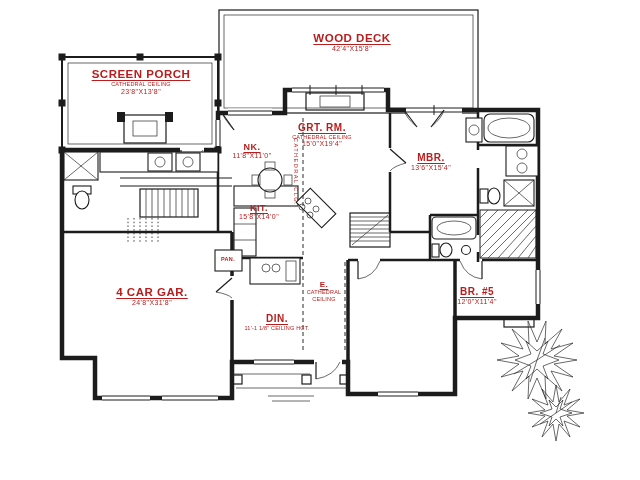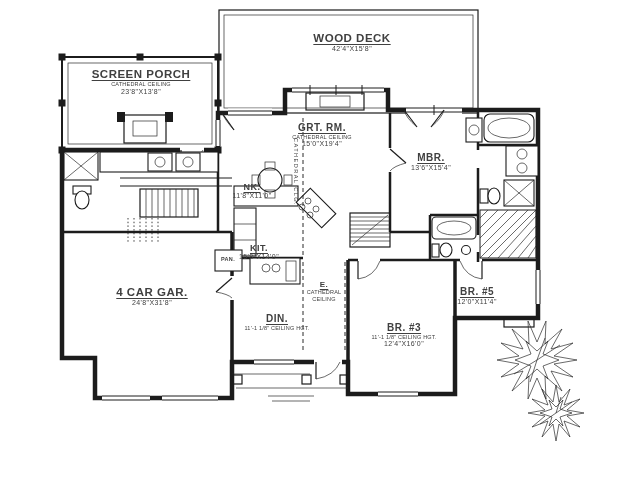--- a/index.html
+++ b/index.html
@@ -1,33 +1,33 @@
 <!DOCTYPE html>
 <html><head>
 <meta charset="utf-8">
 <style>
   html,body{margin:0;padding:0;background:#fff;}
   .stage{position:relative;width:640px;height:480px;background:#ffffff;overflow:hidden;
-         font-family:"Liberation Sans",sans-serif;color:#404040;}
+         font-family:"Liberation Sans",sans-serif;color:#b91c1c;}
   svg{position:absolute;left:0;top:0;}
   .wall{stroke:#1c1c1c;stroke-width:4.5;fill:none;stroke-linejoin:miter;}
   .wall2{stroke:#1c1c1c;stroke-width:2.5;fill:none;}
   .wall3{stroke:#1c1c1c;stroke-width:3.5;fill:none;}
   .mid{stroke:#1c1c1c;stroke-width:2;fill:none;}
   .thin{stroke:#1c1c1c;stroke-width:1.2;fill:none;}
   .hairline{stroke:#2a2a2a;stroke-width:0.7;fill:none;}
   .fix{stroke:#1c1c1c;stroke-width:1.1;fill:#ffffff;}
   .win{stroke:#1c1c1c;stroke-width:1;fill:none;}
   .dash{stroke:#2a2a2a;stroke-width:1;fill:none;stroke-dasharray:4 3;}
   .dot{stroke:#2a2a2a;stroke-width:0.9;fill:none;stroke-dasharray:1.5 2.2;}
   .ink{fill:#1c1c1c;stroke:none;}
   .room-label{position:absolute;transform:translateX(-50%);text-align:center;line-height:1.15;white-space:nowrap;}
   .room-name{font-weight:700;font-size:10px;letter-spacing:.5px;text-decoration:underline;text-underline-offset:2px;}
   .room-name.lg{font-size:11.5px;}
-  .room-name.sm{font-size:9px;margin-top:40px;}
+  .room-name.sm{font-size:9px;}
   .room-name.xs{font-size:8px;}
   .room-ceiling{font-size:5.5px;letter-spacing:.2px;}
   .room-dims{font-size:7px;letter-spacing:.4px;}
   .wrap{white-space:normal;width:40px;}
   .tiny-label{position:absolute;transform:translateX(-50%);font-size:5.5px;font-weight:700;letter-spacing:.3px;}
   .vert-label{position:absolute;font-size:5.5px;letter-spacing:1.5px;writing-mode:vertical-rl;}
 </style>
 </head>
 <body>
 
@@ -263,25 +263,20 @@
 <div class="room-label" style="left:277px; top:313px">
   <div class="room-name">DIN.</div>
   <div class="room-ceiling">11'-1 1/8" CEILING HGT.</div>
 </div>
 
 <div class="room-label" style="left:324px; top:280px">
   <div class="room-name xs">E.</div>
   <div class="room-ceiling wrap" style="margin:0 auto">CATHEDRAL CEILING</div>
 </div>
 
-<div class="room-label" style="left:404px; top:322px">
-  <div class="room-name">BR. #3</div>
-  <div class="room-ceiling">11'-1 1/8" CEILING HGT.</div>
-  <div class="room-dims">12'4"X16'0"</div>
-</div>
 
 <div class="room-label" style="left:477px; top:286px">
   <div class="room-name">BR. #5</div>
   <div class="room-dims">12'0"X11'4"</div>
 </div>
 
 <div class="tiny-label" style="left:228px; top:256px">PAN.</div>
 <div class="vert-label" style="left:293px; top:138px">CATHEDRAL CLG.</div>
 
 </div>

